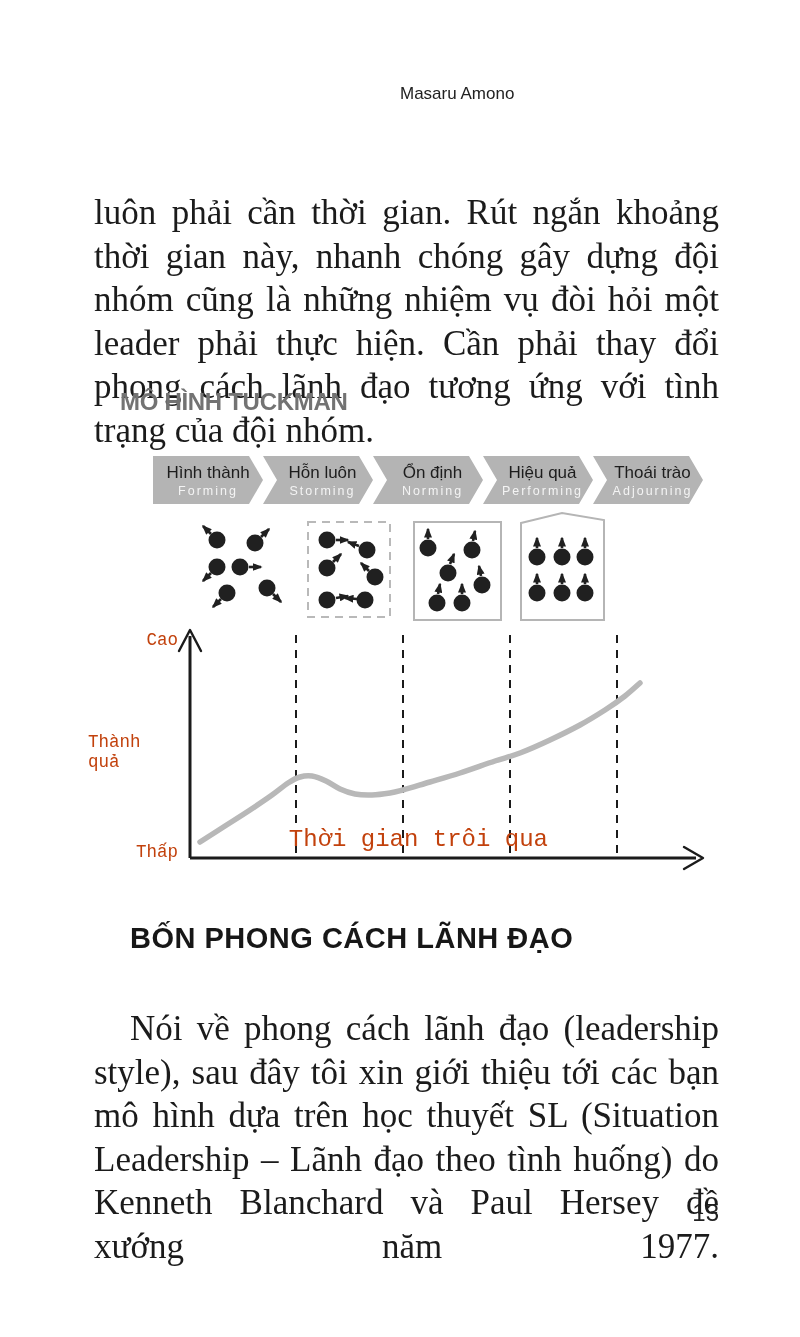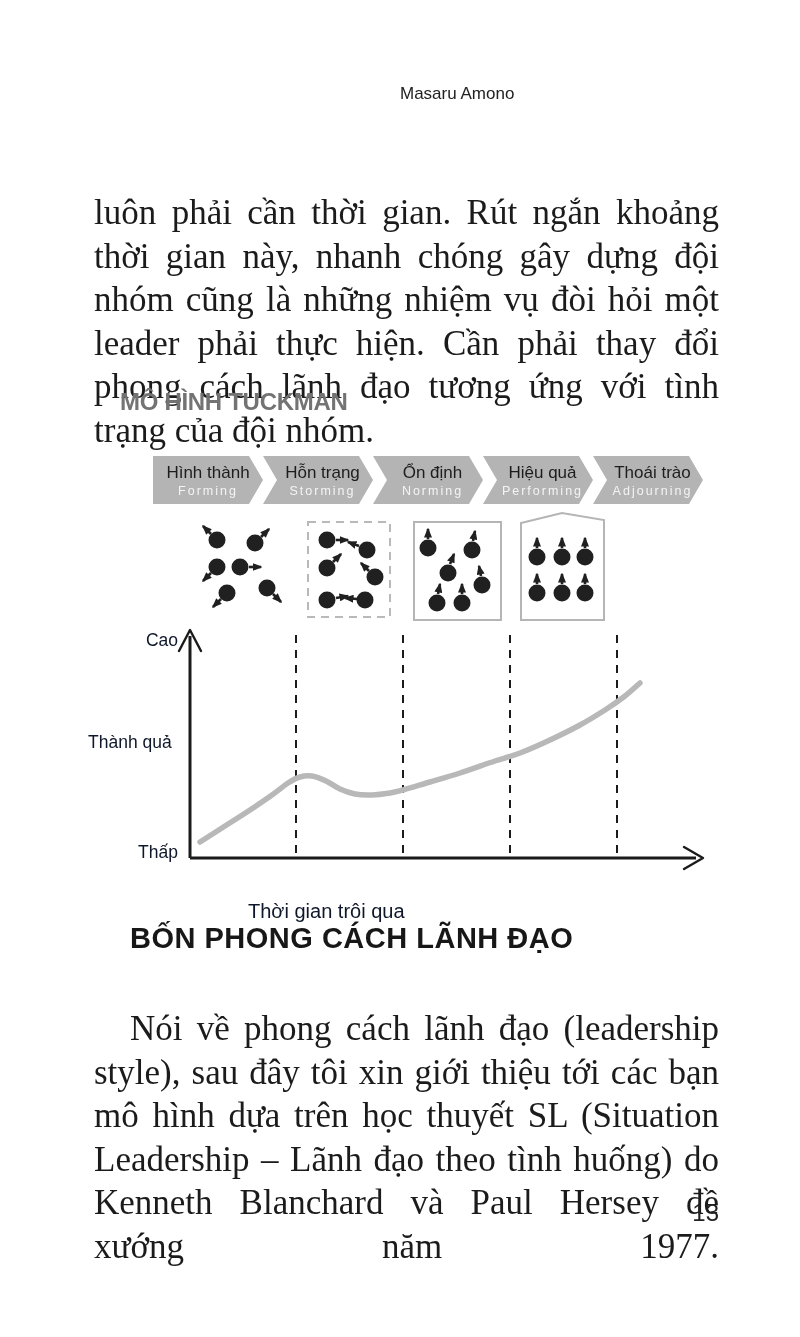--- a/index.html
+++ b/index.html
@@ -58,42 +58,42 @@
   .boxline{fill:none;stroke:#b5b5b5;stroke-width:2;}
   .boxdash{fill:none;stroke:#b9b9b9;stroke-width:2;stroke-dasharray:8 6;}
 
   
   .chart-svg{top:622px;left:100px;}
   .axis{stroke:#1b1b1b;stroke-width:3;fill:none;}
   .axis-head{stroke:#1b1b1b;stroke-width:2.4;fill:none;stroke-linecap:round;stroke-linejoin:round;}
   .boundary{stroke:#1b1b1b;stroke-width:2;stroke-dasharray:8 7;}
   .curve{stroke:#b8b8b8;stroke-width:5.5;fill:none;stroke-linecap:round;stroke-linejoin:round;}
 
-  .chart-label{font-size:17.5px;color:#0f172a;}
+  .chart-label{font-size:17.5px;color:#c2410c;font-family:Liberation Mono, monospace;}
   .lbl-cao{top:630px;left:100px;width:78px;text-align:right;}
   .lbl-thanhqua{top:732px;left:88px;width:90px;}
   .lbl-thap{top:842px;left:98px;width:80px;text-align:right;}
-  .lbl-x{top:900px;left:248px;width:300px;text-align:left;font-size:20px;}
+  .lbl-x{top:826px;left:248px;width:300px;text-align:right;font-size:24px;}
 </style>
 </head>
 <body>
 
 <div class="abs author">Masaru Amono</div>
 
 <p class="abs para para1 serif">luôn phải cần thời gian. Rút ngắn khoảng thời gian này, nhanh chóng gây dựng đội nhóm cũng là những nhiệm vụ đòi hỏi một leader phải thực hiện. Cần phải thay đổi phong cách lãnh đạo tương ứng với tình trạng của đội nhóm.</p>
 
 <div class="abs diagram-title">MÔ HÌNH TUCKMAN</div>
 
 <div class="abs chevrons">
   <div class="chev first c0">
     <span class="vi">Hình thành</span>
     <span class="en">Forming</span>
   </div>
   <div class="chev c1">
-    <span class="vi">Hỗn trạng</span>
+    <span class="vi">Hỗn luôn</span>
     <span class="en">Storming</span>
   </div>
   <div class="chev c3">
     <span class="vi">Hiệu quả</span>
     <span class="en">Performing</span>
   </div>
   <div class="chev c2">
     <span class="vi">Ổn định</span>
     <span class="en">Norming</span>
   </div>

